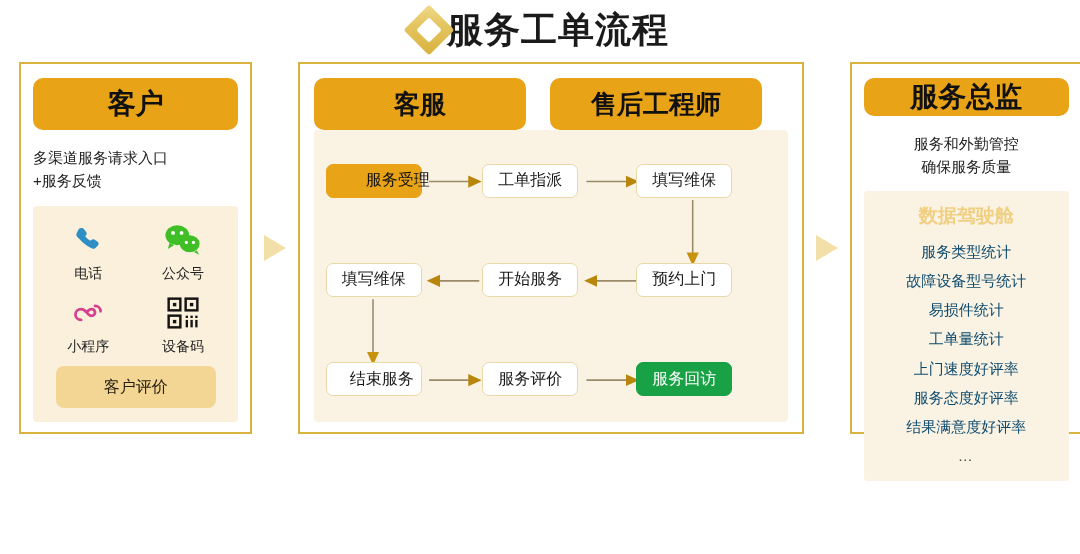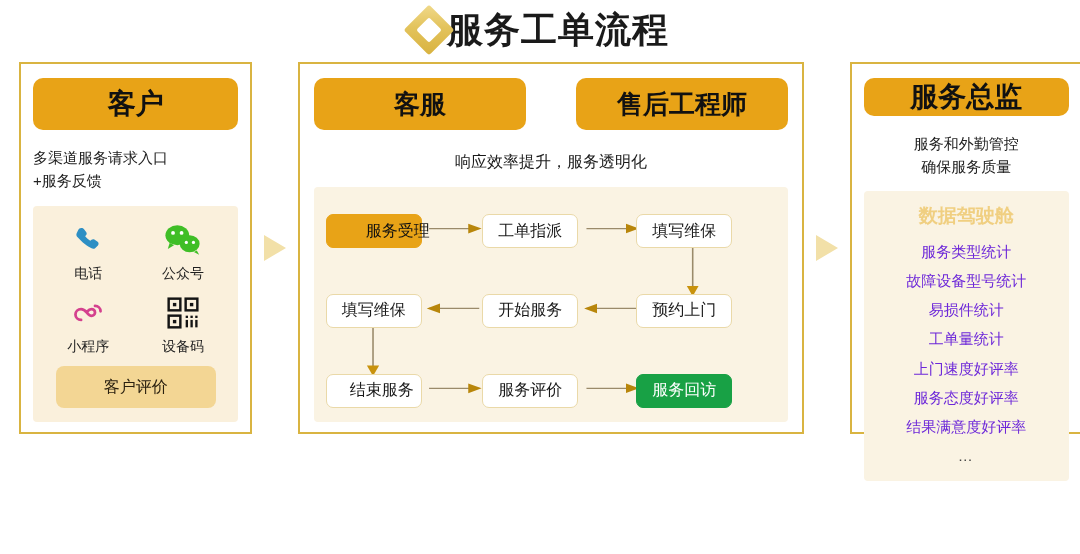--- a/index.html
+++ b/index.html
@@ -66,21 +66,21 @@
     font-size:28px;font-weight:bold;
     display:flex;align-items:center;justify-content:center;
     box-sizing:border-box;
   }
   #customer-pill{width:100%;height:56px;}
   #director-pill{width:100%;height:56px;}
   .svc-pill{height:52px;font-size:26px;padding:0 10px;}
   #svc-pill-cs{width:212px;}
   #svc-pill-eng{width:212px;}
   #svc-pill-row{
-    width:100%;display:flex;justify-content:space-between;gap:8px;font-family:Liberation Mono, monospace;
+    width:100%;display:flex;gap:24px;font-family:Liberation Mono, monospace;
   }
 
   .panel-desc{
     margin-top:16px;
     font-size:15px;color:#222222;line-height:1.55;
     text-align:left;width:100%;
   }
   .panel-desc.center{text-align:center;}
 
   #svc-sub{
@@ -144,21 +144,21 @@
   
   #director-card{
     margin-top:12px;width:100%;flex:1;
     background:#faf3e3;border-radius:4px;
     padding:12px 6px 10px;box-sizing:border-box;
     display:flex;flex-direction:column;align-items:center;
   }
   #cockpit-title{
     font-size:19px;font-weight:bold;color:#f0cf81;margin-bottom:8px;
   }
-  .kpi-item{font-size:15px;color:#6d28d9;line-height:1.95;text-align:center;}
+  .kpi-item{font-size:15px;color:#0c4a6e;line-height:1.95;text-align:center;}
   .kpi-item.ellipsis{letter-spacing:2px;color:#444;}
 </style>
 </head>
 <body>
 
 <div id="title-bar">
   <div id="title-diamond"></div>
   <div id="title-text">服务工单流程</div>
 </div>
 
@@ -240,21 +240,20 @@
   <div class="flow-gap">
     <div class="gap-arrow"></div>
   </div>
 
   <section class="panel" id="panel-service">
     <div id="svc-pill-row">
       <div class="pill svc-pill" id="svc-pill-cs">客服</div>
       <div class="pill svc-pill" id="svc-pill-eng">售后工程师</div>
     </div>
 
-    <div id="svc-sub">响应效率提升，服务透明化</div>
 
     <div id="flow-area">
       <svg id="flow-svg" viewBox="0 0 482 300" preserveAspectRatio="none">
         <defs>
           <marker id="ar-r" markerWidth="9" markerHeight="9" refX="7" refY="4.5" orient="0">
             <path d="M0,0.6 L8.5,4.5 L0,8.4 Z" fill="#b8860b"></path>
           </marker>
           <marker id="ar-l" markerWidth="9" markerHeight="9" refX="7" refY="4.5" orient="180">
             <path d="M0,0.6 L8.5,4.5 L0,8.4 Z" fill="#b8860b"></path>
           </marker>

